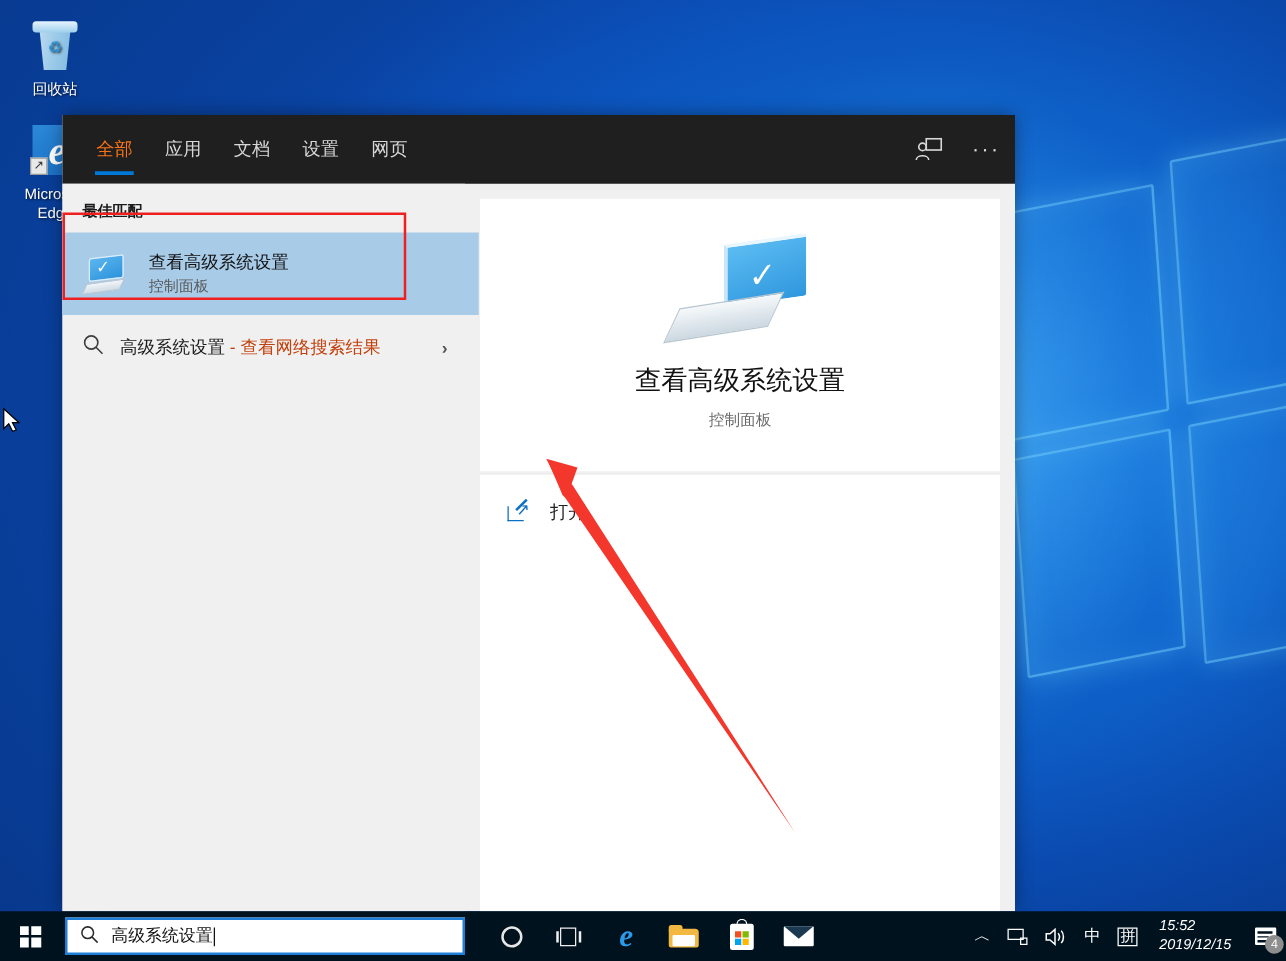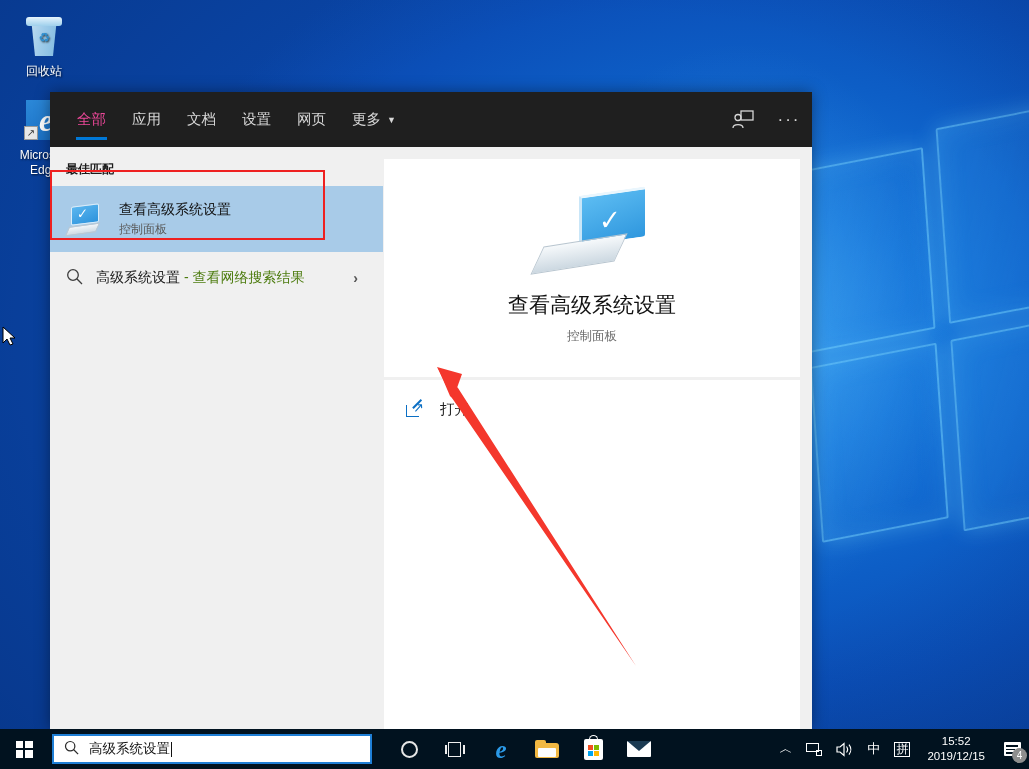--- a/index.html
+++ b/index.html
@@ -103,21 +103,21 @@
     display: flex; align-items: stretch;
     padding-left: 14px;
   }
   .tab {
     position: relative;
     display: flex; align-items: center;
     padding: 0 13px;
     color: #d8d8d8; font-size: 14.5px;
     cursor: default;
   }
-  .tab.active { color: #ec4899; }
+  .tab.active { color: #f97316; }
   .tab.active::after {
     content: ""; position: absolute;
     left: 12px; right: 12px; bottom: 7px; height: 3px;
     background: #0078d7;
   }
   .tab .caret { margin-left: 6px; font-size: 9px; }
   #header-spacer { flex: 1; }
   .hdr-btn {
     width: 46px; display: flex; align-items: center; justify-content: center;
     color: #d8d8d8;
@@ -165,21 +165,21 @@
     border: 1px solid #bcc8d2;
     transform: skewY(-8deg) skewX(-26deg);
   }
 
   .web-item {
     height: 52px; display: flex; align-items: center;
     padding-left: 16px; padding-right: 14px;
   }
   .web-glass { width: 30px; color: #444; font-size: 16px; }
   .web-label { flex: 1; font-size: 14px; color: #1a1a1a; }
-  .web-label .muted { color: #4d7c0f; }
+  .web-label .muted { color: #c2410c; }
   .web-chevron { color: #555; font-size: 14px; font-weight: bold; }
 
   
   #preview-col {
     flex: 1; padding: 12px 12px 0 12px;
     display: flex; flex-direction: column; gap: 3px;
   }
   #preview-card {
     background: #fff; height: 218px;
     display: flex; flex-direction: column;
@@ -325,21 +325,21 @@
     border-top: 11px solid #1b3a52;
   }
   #tray { margin-left: auto; display: flex; align-items: center; height: 40px; }
   .tray-item {
     color: #fff; font-size: 13px;
     padding: 0 7px; height: 40px;
     display: flex; align-items: center; justify-content: center;
   }
   #tray-clock {
     color: #fff; font-size: 11.5px; line-height: 15px;
-    text-align: center; padding: 0 10px;
+    text-align: left; padding: 0 10px; font-style: italic;
   }
   #tray-notify {
     width: 34px; height: 40px; position: relative;
     display: flex; align-items: center; justify-content: center;
   }
   .notify-box {
     width: 17px; height: 14px; background: #fff; border-radius: 1px;
     position: relative;
   }
   .notify-box i {
@@ -402,24 +402,20 @@
         <span>应用</span>
       </div>
       <div class="tab">
         <span>文档</span>
       </div>
       <div class="tab">
         <span>设置</span>
       </div>
       <div class="tab">
         <span>网页</span>
-      </div>
-      <div class="tab">
-        <span>更多</span>
-        <span class="caret">▼</span>
       </div>
 
       <div id="header-spacer"></div>
 
       <div class="hdr-btn">
         <svg width="22" height="20" viewBox="0 0 22 20">
           <rect x="9" y="1" width="12" height="9" fill="none" stroke="#d8d8d8" stroke-width="1.3"></rect>
           <circle cx="6" cy="7.5" r="3" fill="none" stroke="#d8d8d8" stroke-width="1.3"></circle>
           <path d="M1 18 C1 13.5 11 13.5 11 18" fill="none" stroke="#d8d8d8" stroke-width="1.3"></path>
         </svg>

